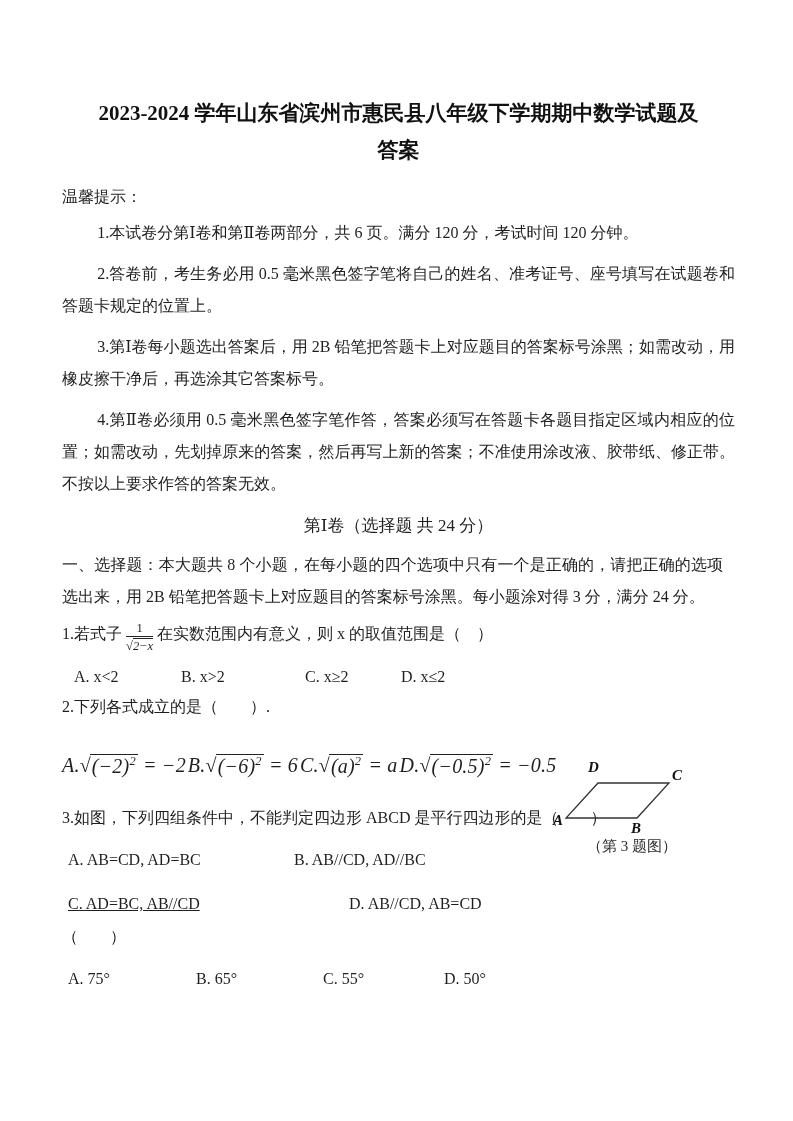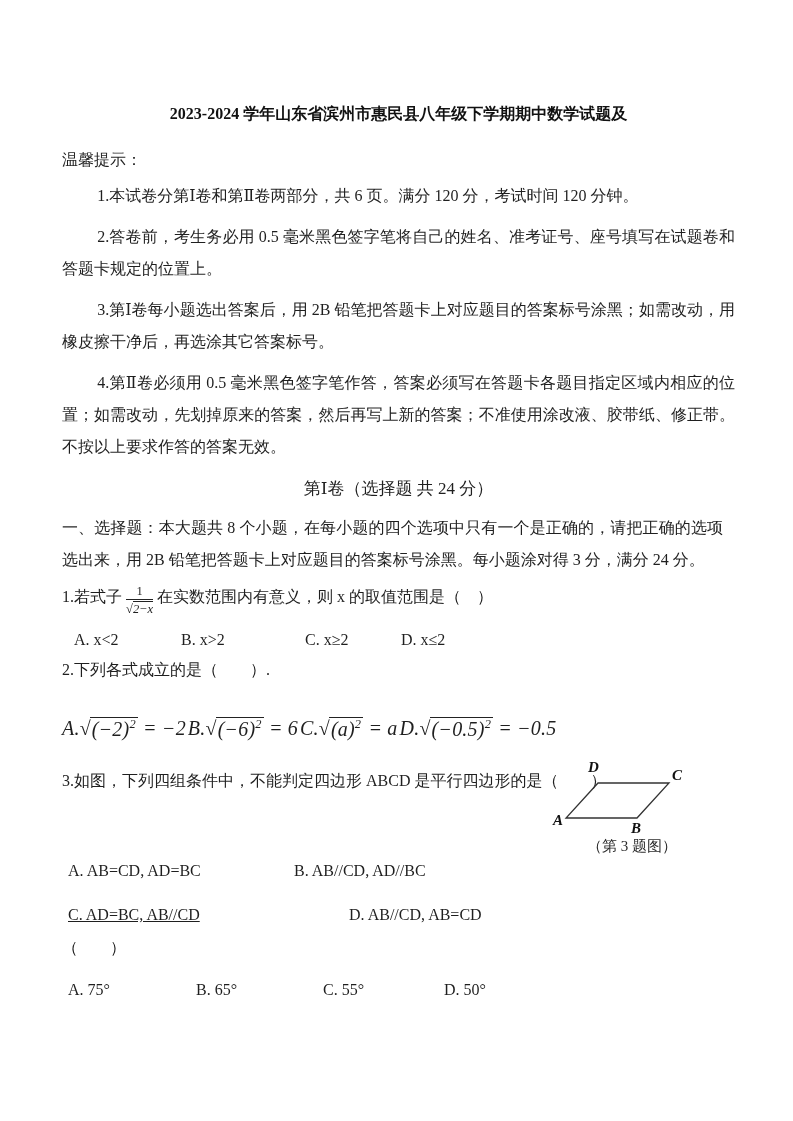--- a/index.html
+++ b/index.html
@@ -7,21 +7,21 @@
     position:relative;
     width:793px;height:1121px;
     box-sizing:border-box;
     padding:0 58px 0 62px;
     background:#ffffff;
     overflow:hidden;
     font-family:"Liberation Serif","DejaVu Serif",serif;
     color:#1f1f1f;
     font-size:16px;
   }
-  .title{padding-top:95px;text-align:center;font-weight:bold;font-size:16px;line-height:37px;color:#111;}
+  .title{padding-top:95px;text-align:center;font-weight:bold;font-size:21px;line-height:37px;color:#111;}
   .tips{margin-top:18px;font-size:16px;}
   .notice{margin:9px 0 0 0;line-height:32px;text-indent:2.2em;text-align:justify;}
   .sec-header{margin-top:14px;text-align:center;font-size:17px;}
   .intro{margin:12px 12px 0 0;line-height:32px;text-align:justify;}
   .qline{margin-top:6px;line-height:30px;}
   .optrow{margin-top:14px;white-space:nowrap;}
   .optrow .opt{display:inline-block;}
   
   .frac{display:inline-block;vertical-align:-11px;text-align:center;font-size:12.5px;margin:0 4px;line-height:1.1;}
   .frac .num{display:block;border-bottom:1px solid #222;padding:0 6px;}
@@ -44,20 +44,21 @@
     font-family:"Liberation Sans","DejaVu Sans",sans-serif;font-size:19px;color:#8e8c86;}
   svg text{font-family:"Liberation Serif","DejaVu Serif",serif;font-weight:bold;font-style:italic;font-size:15px;fill:#111;}
 </style>
 </head>
 <body>
 
 <div class="page">
 
   <div class="title">
     <div>2023-2024 学年山东省滨州市惠民县八年级下学期期中数学试题及</div>
+    <div>答案</div>
   </div>
 
   <div class="tips">温馨提示：</div>
 
   <p class="notice">1.本试卷分第Ⅰ卷和第Ⅱ卷两部分，共 6 页。满分 120 分，考试时间 120 分钟。</p>
   <p class="notice">2.答卷前，考生务必用 0.5 毫米黑色签字笔将自己的姓名、准考证号、座号填写在试题卷和答题卡规定的位置上。</p>
   <p class="notice">3.第Ⅰ卷每小题选出答案后，用 2B 铅笔把答题卡上对应题目的答案标号涂黑；如需改动，用橡皮擦干净后，再选涂其它答案标号。</p>
   <p class="notice">4.第Ⅱ卷必须用 0.5 毫米黑色签字笔作答，答案必须写在答题卡各题目指定区域内相应的位置；如需改动，先划掉原来的答案，然后再写上新的答案；不准使用涂改液、胶带纸、修正带。不按以上要求作答的答案无效。</p>
 
   <div class="sec-header">第Ⅰ卷（选择题 共 24 分）</div>
@@ -74,21 +75,21 @@
     <span class="opt">D.  x≤2</span>
   </div>
 
   <div class="qline">2.下列各式成立的是（　　）.</div>
   <div class="formula">
     <span class="q2opt"><span>A.</span><span class="rsign">√</span><span class="ol"><span>(−2)</span><sup>2</sup></span> <span>= −2</span></span><span class="q2opt"><span>B.</span><span class="rsign">√</span><span class="ol"><span>(−6)</span><sup>2</sup></span> <span>= 6</span></span><span class="q2opt"><span>C.</span><span class="rsign">√</span><span class="ol"><span>(a)</span><sup>2</sup></span> <span>= a</span></span><span class="q2opt"><span>D.</span><span class="rsign">√</span><span class="ol"><span>(−0.5)</span><sup>2</sup></span> <span>= −0.5</span></span>
   </div>
 
   <div class="qline" style="margin-top:26px;">3.如图，下列四组条件中，不能判定四边形 ABCD 是平行四边形的是（　　）</div>
   <div class="optrow" style="padding-left:6px;margin-top:18px;">
-    <span class="opt" style="width:222px;margin-top:48px;">A.  AB=CD, AD=BC</span>
+    <span class="opt" style="width:222px;">A.  AB=CD, AD=BC</span>
     <span class="opt">B.  AB//CD, AD//BC</span>
   </div>
   <div class="optrow" style="padding-left:6px;margin-top:26px;">
     <span class="opt" style="width:277px;text-decoration:underline;">C.  AD=BC, AB//CD</span>
     <span class="opt">D.  AB//CD, AB=CD</span>
   </div>
 
   <div class="fig">
     <svg width="160" height="80" viewBox="0 0 160 80">
       <polygon points="14,62 85,62 117,27 46,27" fill="none" stroke="#333" stroke-width="1.3"></polygon>

